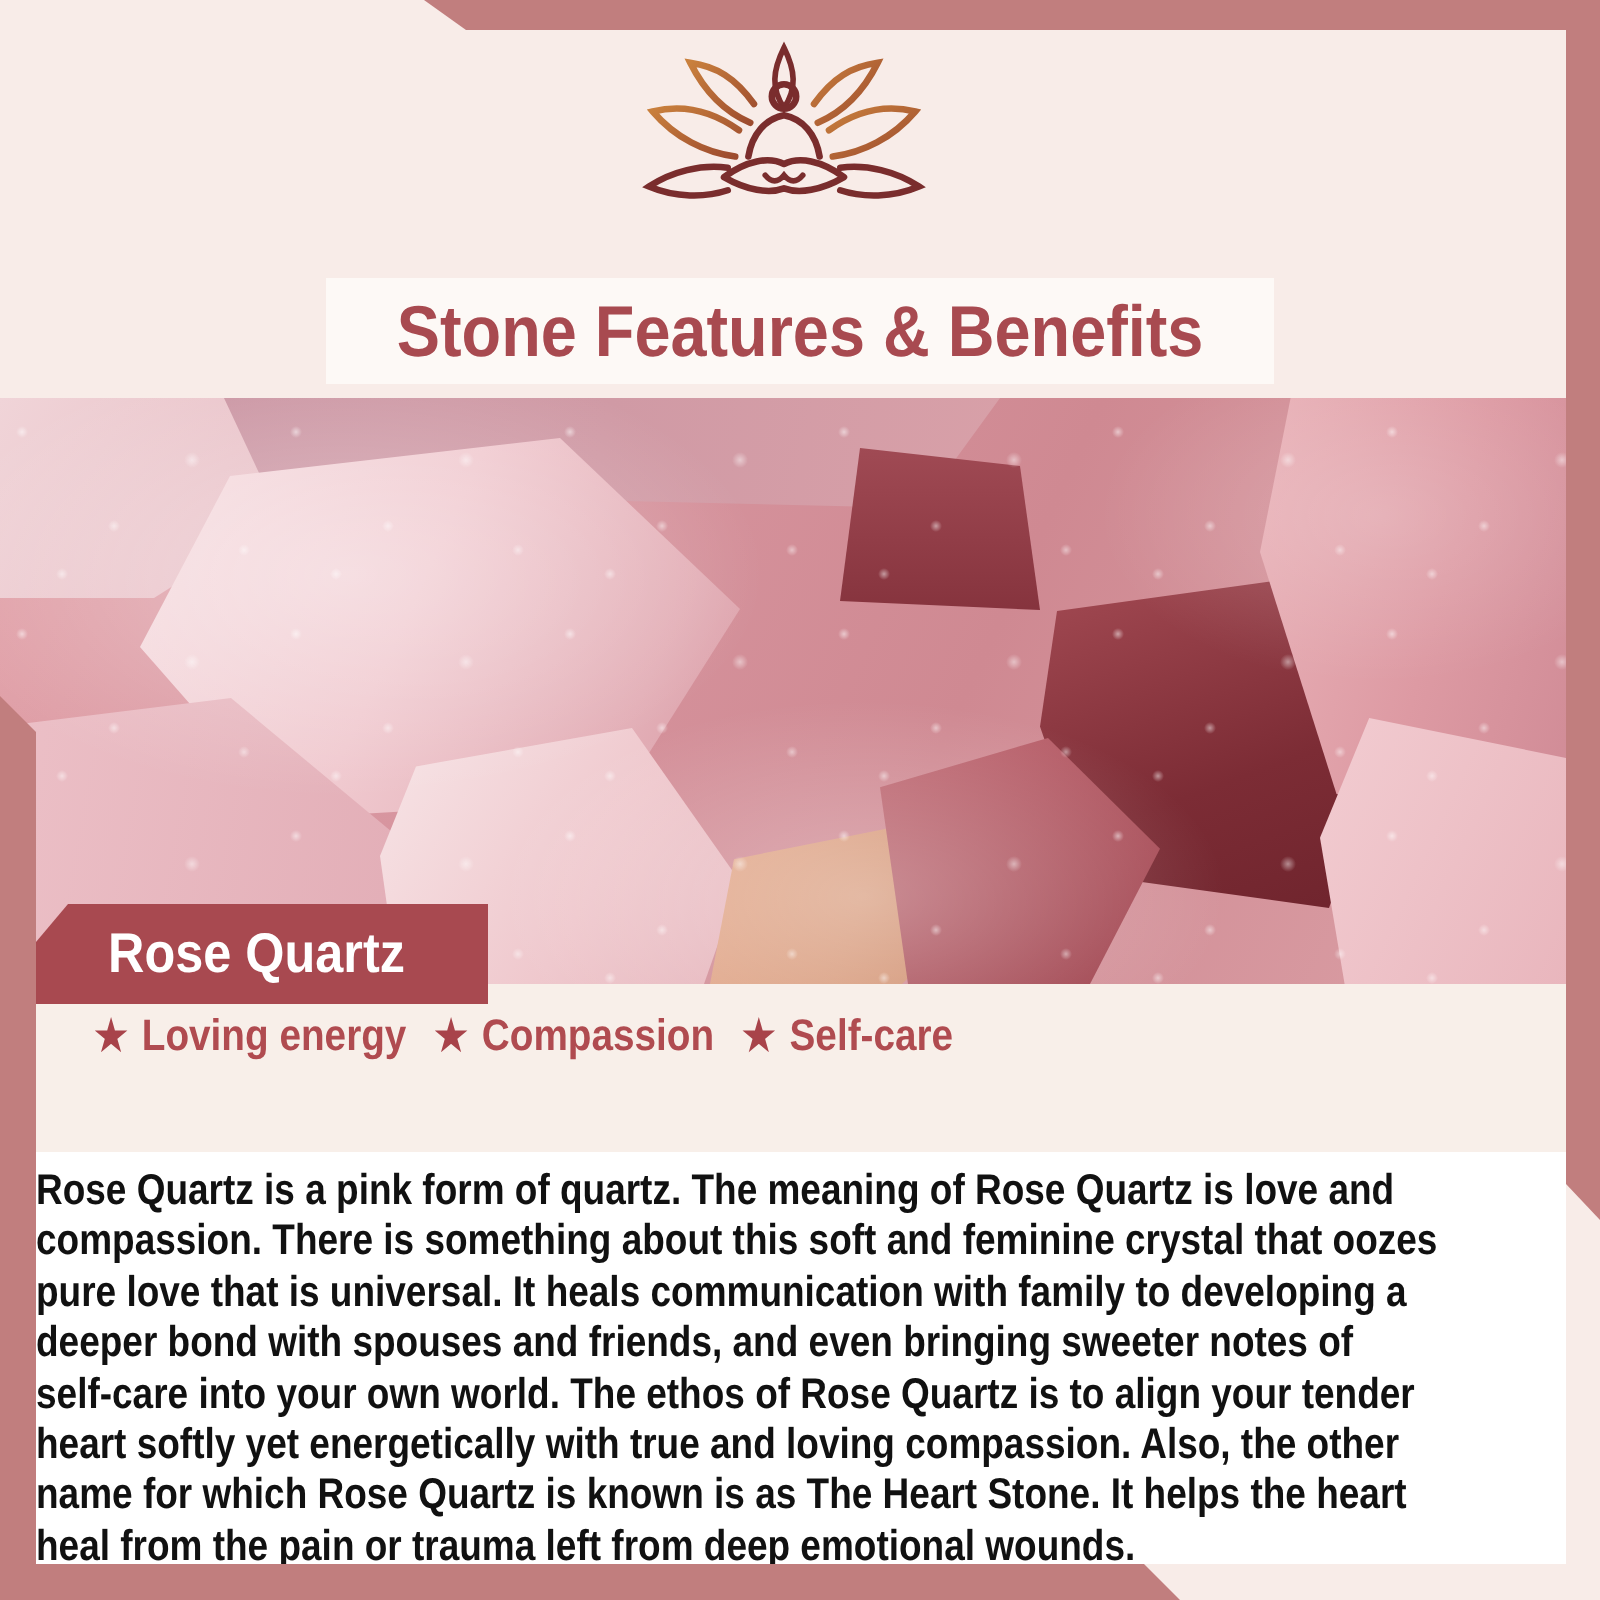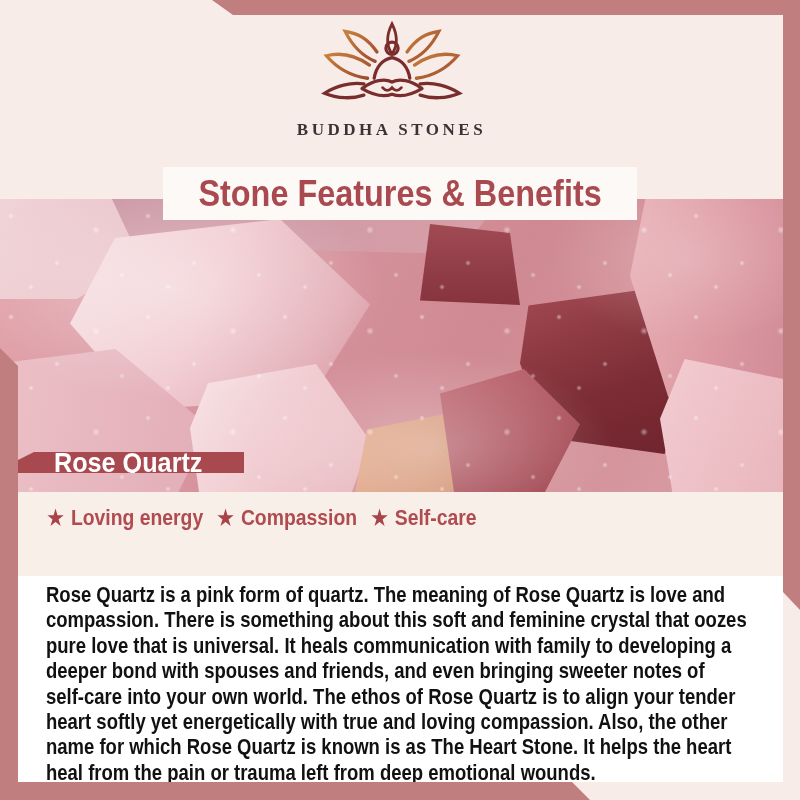--- a/index.html
+++ b/index.html
@@ -15,21 +15,21 @@
   .border-left{left:0;top:348px;width:18px;height:452px;
     clip-path:polygon(0 0,100% 18px,100% 100%,0 100%);}
   .border-bottom{left:0;top:782px;width:590px;height:18px;
     clip-path:polygon(0 0,calc(100% - 18px) 0,100% 100%,0 100%);}
 
   
   .brand-block{position:absolute;left:0;top:20px;width:783px;text-align:center;z-index:2;}
   .brand-name{margin-top:2px;font-family:"Liberation Serif",serif;font-size:17px;
     letter-spacing:3.5px;color:#3b3234;font-weight:600;}
   .title-banner{position:absolute;left:163px;top:139px;width:474px;height:53px;
-    background:#fdf9f6;display:flex;align-items:center;justify-content:center;z-index:2;margin-top:28px;}
+    background:#fdf9f6;display:flex;align-items:center;justify-content:center;z-index:2;}
   .page-title{font-weight:bold;font-size:36px;color:#a84a50;white-space:nowrap;
     transform:scaleX(.9);}
 
   
   .photo{position:absolute;left:0;top:199px;width:783px;height:293px;overflow:hidden;z-index:1;
     background:linear-gradient(115deg,#e3a4ab,#d896a0 30%,#cf8992 60%,#dba0a6);}
   .facet{position:absolute;}
   .f1{left:0;top:0;width:500px;height:55px;background:linear-gradient(100deg,#c893a2,#d09aa5 60%,#d8a0a8);
     clip-path:polygon(0 0,100% 0,92% 100%,0 80%);}
   .f2{left:0;top:0;width:140px;height:100px;background:linear-gradient(120deg,#f0d4d8,#e7bcc3);
@@ -70,38 +70,38 @@
   .speckles{left:0;top:0;width:100%;height:100%;opacity:.55;
     background-image:
       radial-gradient(circle 2px at 11px 17px,rgba(255,255,255,.95),transparent 3px),
       radial-gradient(circle 1.5px at 57px 64px,rgba(255,255,255,.9),transparent 3px),
       radial-gradient(circle 2.5px at 96px 31px,rgba(255,255,255,.85),transparent 4px),
       radial-gradient(circle 1.5px at 31px 88px,rgba(255,255,255,.9),transparent 3px),
       radial-gradient(circle 2px at 122px 76px,rgba(255,255,255,.85),transparent 3px);
     background-size:137px 101px;}
 
   
-  .ribbon{position:absolute;left:18px;top:452px;width:226px;height:21px;background:#a84950;
+  .ribbon{position:absolute;left:18px;top:452px;width:226px;height:50px;background:#a84950;
     clip-path:polygon(0 38%,16px 0,100% 0,100% 100%,0 100%);
     display:flex;align-items:center;z-index:3;}
   .ribbon-label{color:#fff;font-weight:bold;font-size:28px;padding-left:40px;white-space:nowrap;
     transform:scaleX(.9);transform-origin:0 50%;}
 
   
   .features{position:absolute;left:18px;top:492px;width:765px;height:84px;background:#f8efe9;
     z-index:2;padding-top:10px;box-sizing:border-box;}
   .feature-line{line-height:32px;height:32px;}
   .fl-inner{display:inline-block;white-space:nowrap;transform:scaleX(.88);
     font-weight:bold;font-size:22px;color:#b04b50;}
   .star{color:#a8434a;font-size:21px;margin:0 8px 0 16px;}
   .fl-inner .star:first-child{margin-left:0;}
 
   
   .panel{position:absolute;left:18px;top:576px;width:765px;height:206px;background:#ffffff;
-    z-index:2;padding:7px 10px 0 28px;box-sizing:border-box;}
+    z-index:2;padding:7px 10px 0 0;box-sizing:border-box;}
   .para-line{white-space:nowrap;font-weight:bold;font-size:21.5px;line-height:25.4px;
     color:#111;transform:scaleX(.86);transform-origin:0 50%;}
 </style>
 </head>
 <body>
 
 <div class="page">
 
   <div class="brand-block">
     <svg viewBox="0 0 160 100" width="150" height="94">
@@ -116,21 +116,20 @@
       <path d="M96 34 C106 20 116 14 130 12 C122 28 112 38 98 44" fill="none" stroke="url(#lg)" stroke-width="3.5" stroke-linecap="round"></path>
       <path d="M56 48 C42 38 26 34 10 38 C22 52 38 60 54 62" fill="none" stroke="url(#lg)" stroke-width="3.5" stroke-linecap="round"></path>
       <path d="M104 48 C118 38 134 34 150 38 C138 52 122 60 106 62" fill="none" stroke="url(#lg)" stroke-width="3.5" stroke-linecap="round"></path>
       <path d="M50 68 C36 66 20 70 8 78 C22 84 38 84 50 80" fill="none" stroke="#7a2d2d" stroke-width="3.5" stroke-linecap="round"></path>
       <path d="M110 68 C124 66 140 70 152 78 C138 84 122 84 110 80" fill="none" stroke="#7a2d2d" stroke-width="3.5" stroke-linecap="round"></path>
       <circle cx="80" cy="30" r="6.5" fill="none" stroke="#7a2d2d" stroke-width="3.5"></circle>
       <path d="M80 40 C70 42 63 50 61 62 M80 40 C90 42 97 50 99 62" fill="none" stroke="#7a2d2d" stroke-width="3.5" stroke-linecap="round"></path>
       <path d="M48 73 C60 64 72 62 80 66 C88 62 100 64 112 73 C100 80 88 82 80 79 C72 82 60 80 48 73 Z" fill="none" stroke="#7a2d2d" stroke-width="3.5" stroke-linejoin="round"></path>
       <path d="M70 72 q5 6 10 0 q5 6 10 0" fill="none" stroke="#7a2d2d" stroke-width="3" stroke-linecap="round"></path>
     </svg>
-    <div class="brand-name">BUDDHA STONES</div>
   </div>
 
   <div class="title-banner">
     <div class="page-title">Stone Features &amp; Benefits</div>
   </div>
 
   <div class="photo">
     <div class="facet f1"></div>
     <div class="facet f2"></div>
     <div class="facet f3"></div>

